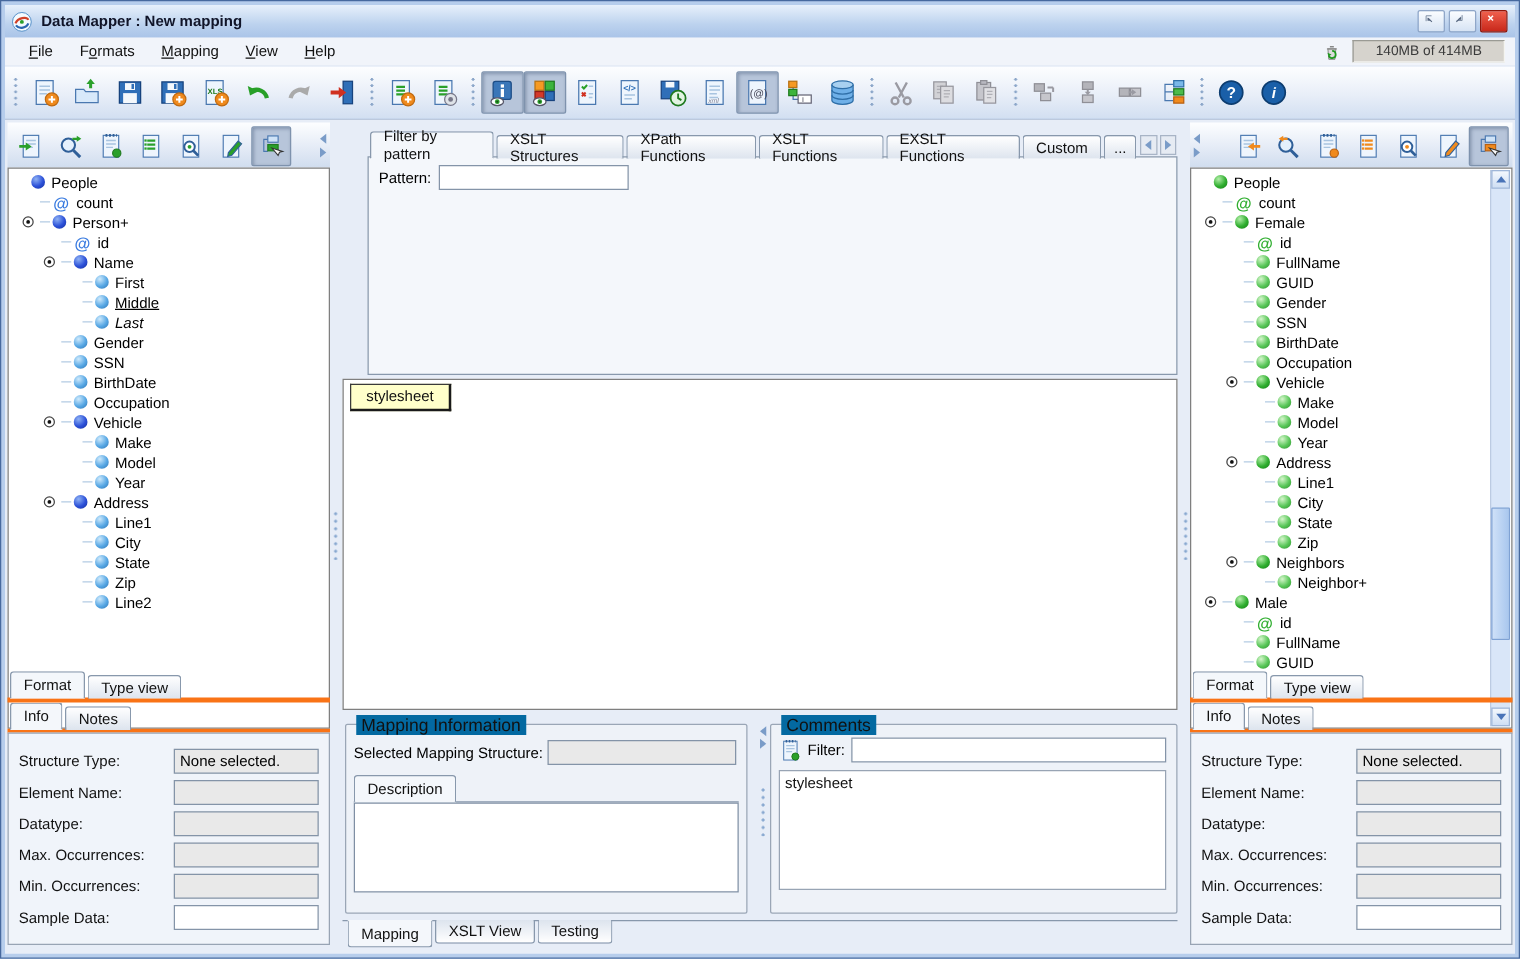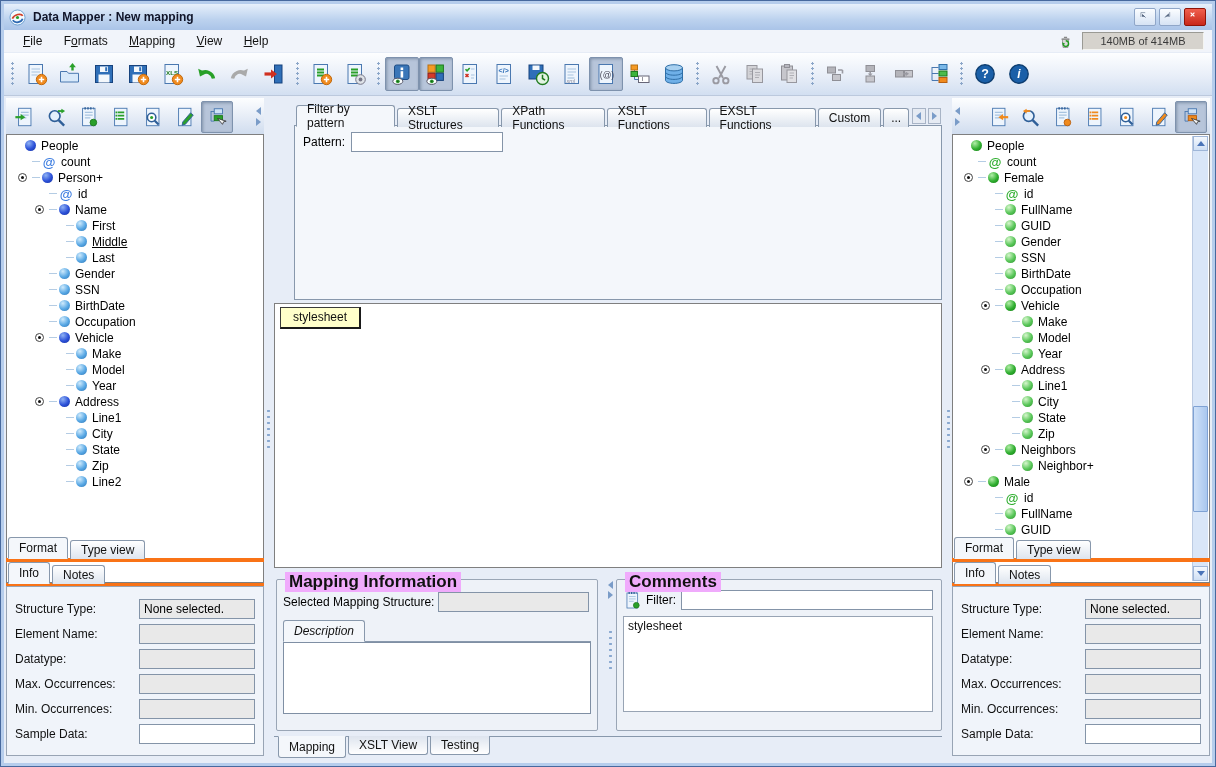--- a/index.html
+++ b/index.html
@@ -100,26 +100,26 @@
   .pbody{position:absolute;left:0;right:0;top:21px;bottom:0;background:#f4f7fb;border:1px solid #8898ac;padding:6px 8px;}
   .prow{display:flex;align-items:center;font-size:12px;}
   .prow input{width:152px;height:20px;margin-left:6px;border:1px solid #8494a8;font-size:12px;padding:1px 4px;background:#fff;}
   
   .canvas{position:absolute;left:2px;right:2px;top:207px;height:265px;background:#fff;border:1px solid #7f7f7f;}
   .cnode{position:absolute;left:5px;top:3px;padding:2px 12px 3px 12px;background:#ffffca;border:1px solid #3a3a3a;
     border-right:2px solid #1a1a1a;border-bottom:2px solid #1a1a1a;font-size:12px;color:#111;}
   
   .bottom{position:absolute;left:2px;right:2px;top:477px;height:160px;}
   .gbox{position:absolute;top:6px;bottom:2px;border:1px solid #9aa6b6;border-radius:2px;background:#eef2f8;}
-  .gb-title{position:absolute;top:-8px;left:8px;background:#f0abfc;padding:0 4px;font-size:17px;font-weight:bold;color:#111;}
+  .gb-title{position:absolute;top:-8px;left:8px;background:#0369a1;padding:0 4px;font-size:14px;font-weight:normal;color:#111;}
   .gbox.mapinfo{left:2px;width:322px;}
   .gbox.comments{left:342px;right:0;}
   .mi-row{display:flex;align-items:center;margin:12px 8px 0 6px;font-size:12px;}
   .mi-row .fbox{margin-left:4px;flex:1;width:auto;}
-  .desc-tabrow{position:relative;margin:8px 0 0 6px;display:flex;align-items:flex-end;border-bottom:1px solid #8898ac;width:calc(100% - 12px);font-style:italic;}
+  .desc-tabrow{position:relative;margin:8px 0 0 6px;display:flex;align-items:flex-end;border-bottom:1px solid #8898ac;width:calc(100% - 12px);}
   .desc-area{margin:0 6px;width:calc(100% - 12px);height:72px;border:1px solid #7f8fa4;background:#fff;resize:none;font-size:12px;padding:2px 4px;}
   .cm-row{display:flex;align-items:center;margin:10px 8px 0 6px;font-size:12px;}
   .cm-row svg{width:19px;height:19px;margin-right:4px;}
   .cm-row input{flex:1;height:20px;margin-left:5px;border:1px solid #8494a8;font-size:12px;padding:1px 4px;background:#fff;}
   .cm-list{margin:6px 8px 0 6px;height:96px;background:#fff;border:1px solid #98a4b4;overflow:hidden;}
   .citem{font-size:12px;padding:2px 4px;color:#111;}
   .hsplit-ct{position:absolute;left:330px;width:12px;top:6px;bottom:2px;display:flex;flex-direction:column;align-items:center;}
   .hsplit-ct .arrs{display:flex;flex-direction:column;gap:2px;margin-top:2px;}
   .hsplit-ct .dots-v{margin-top:30px;}
   .btabs{top:640px;height:24px;padding-left:4px;}
@@ -511,21 +511,21 @@
           </div>
 
           <div class="trow" style="padding-left: 55px;">
             <span class="tdash"></span><span class="tdot el"></span><span class="tlabel">First</span>
           </div>
 
           <div class="trow" style="padding-left: 55px; text-decoration: underline;">
             <span class="tdash"></span><span class="tdot el"></span><span class="tlabel">Middle</span>
           </div>
 
-          <div class="trow" style="padding-left: 55px;">
+          <div class="trow" style="padding-left: 55px; font-style: italic;">
             <span class="tdash"></span><span class="tdot el"></span><span class="tlabel">Last</span>
           </div>
 
           <div class="trow" style="padding-left: 38px;">
             <span class="tdash"></span><span class="tdot el"></span><span class="tlabel">Gender</span>
           </div>
 
           <div class="trow" style="padding-left: 38px;">
             <span class="tdash"></span><span class="tdot el"></span><span class="tlabel">SSN</span>
           </div>

